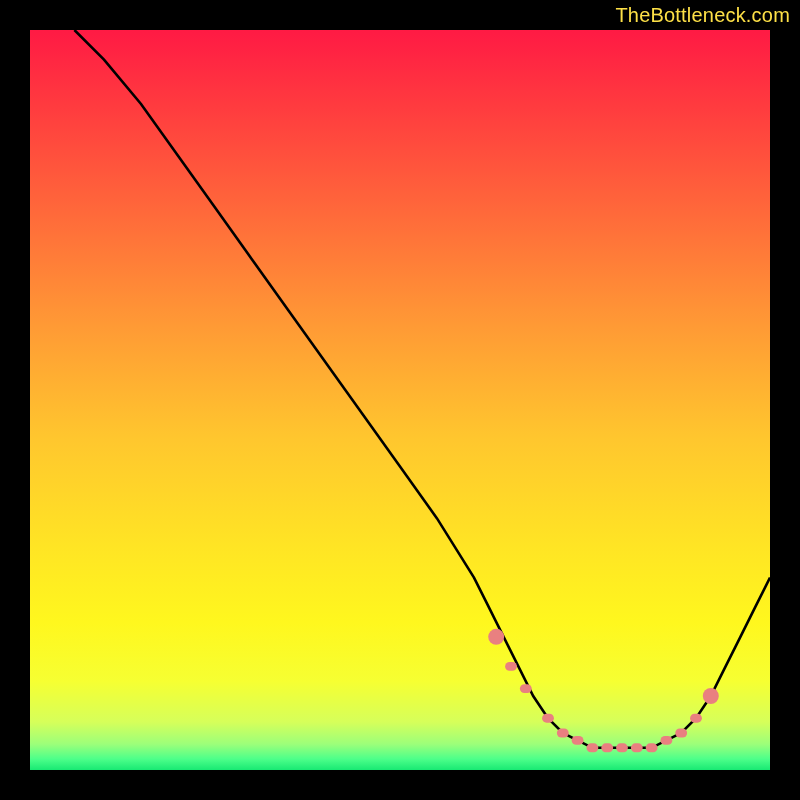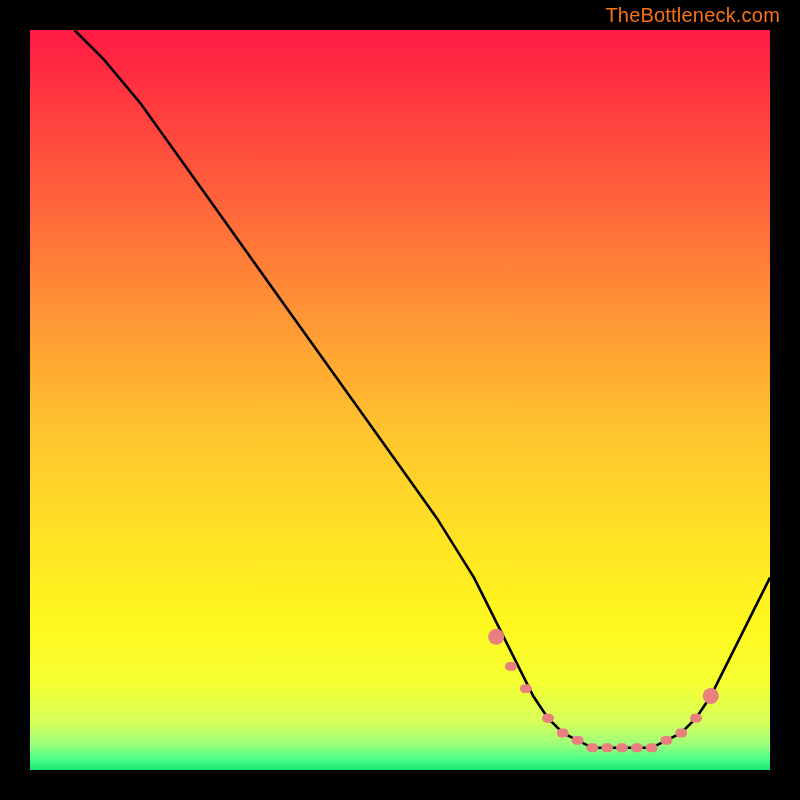--- a/index.html
+++ b/index.html
@@ -13,22 +13,22 @@
   }
   .stage {
     position: relative;
     width: 800px;
     height: 800px;
     background: #000;
   }
   .watermark {
     position: absolute;
     top: 4px;
-    right: 20px;
-    color: #f97316;
+    right: 10px;
+    color: #fde047;
     font-size: 20px;
     font-weight: 500;
     letter-spacing: 0.2px;
     z-index: 10;
     user-select: none;
   }
   .plot {
     position: absolute;
     left: 30px;
     top: 30px;

